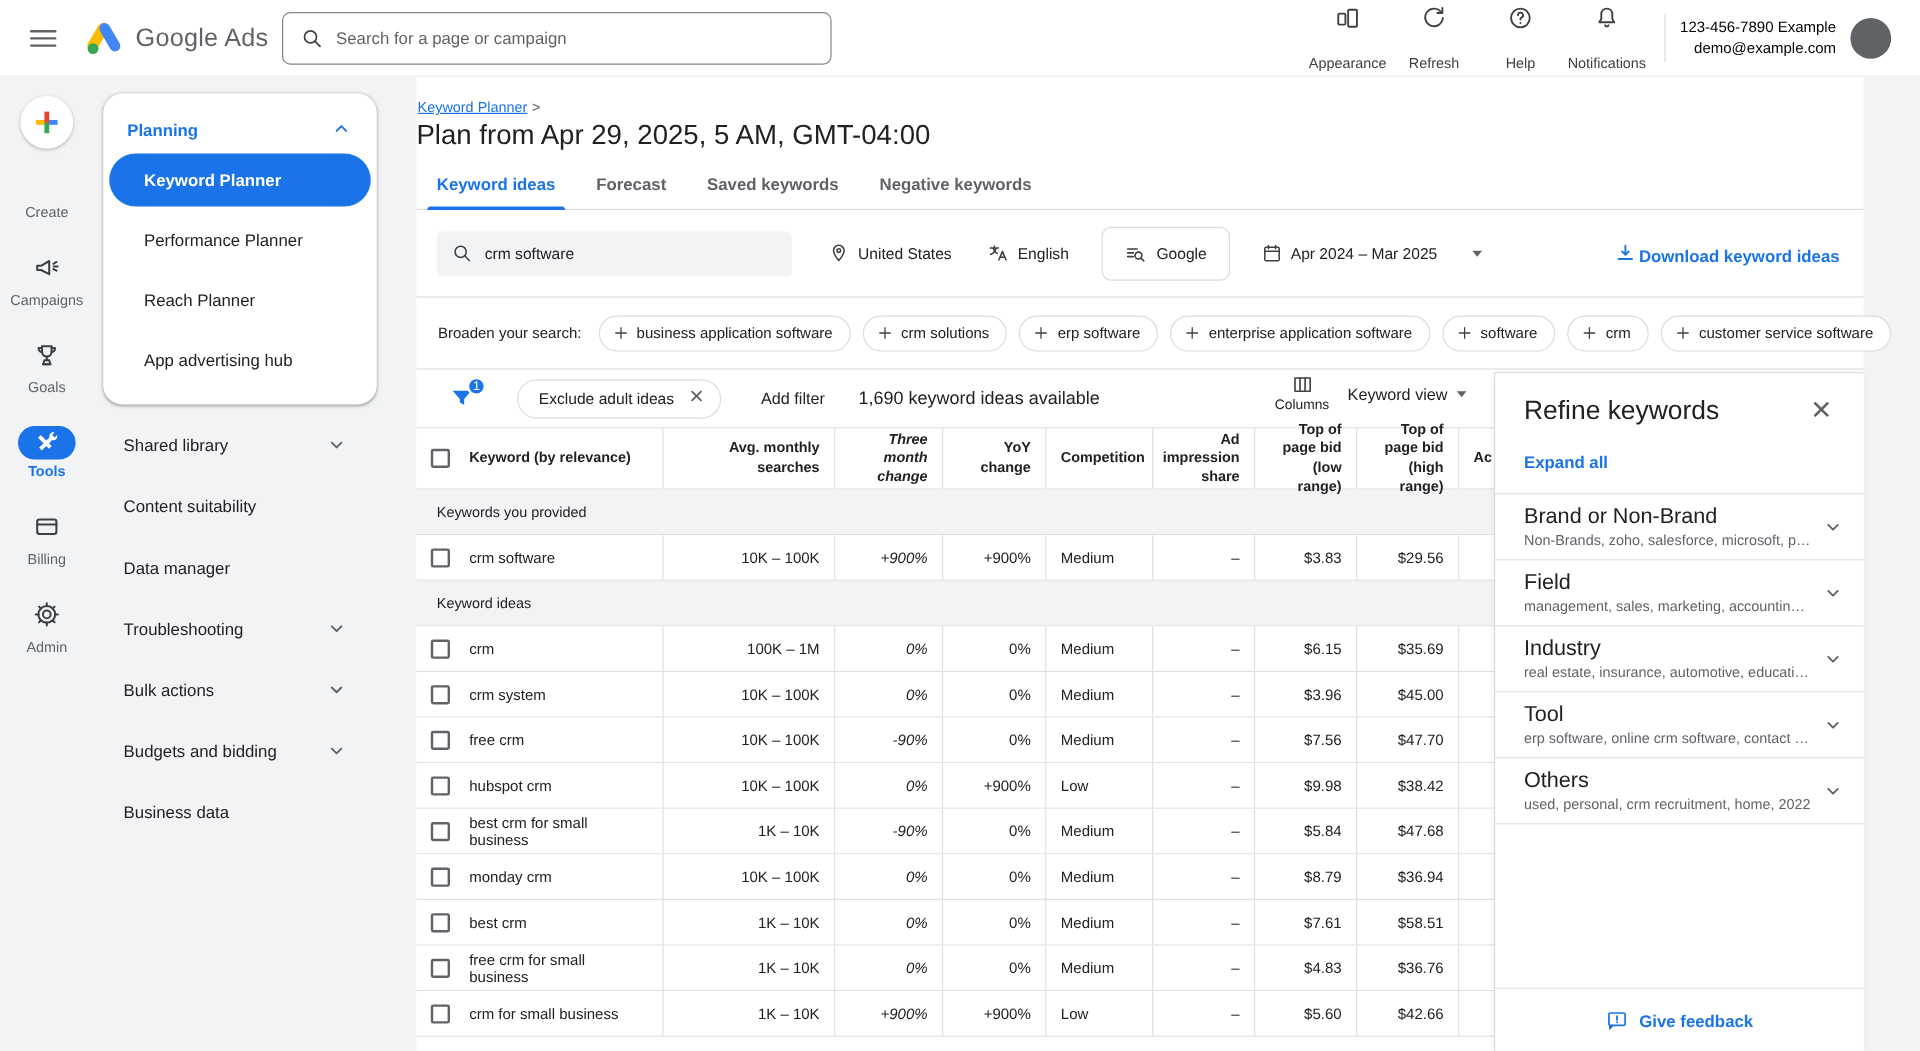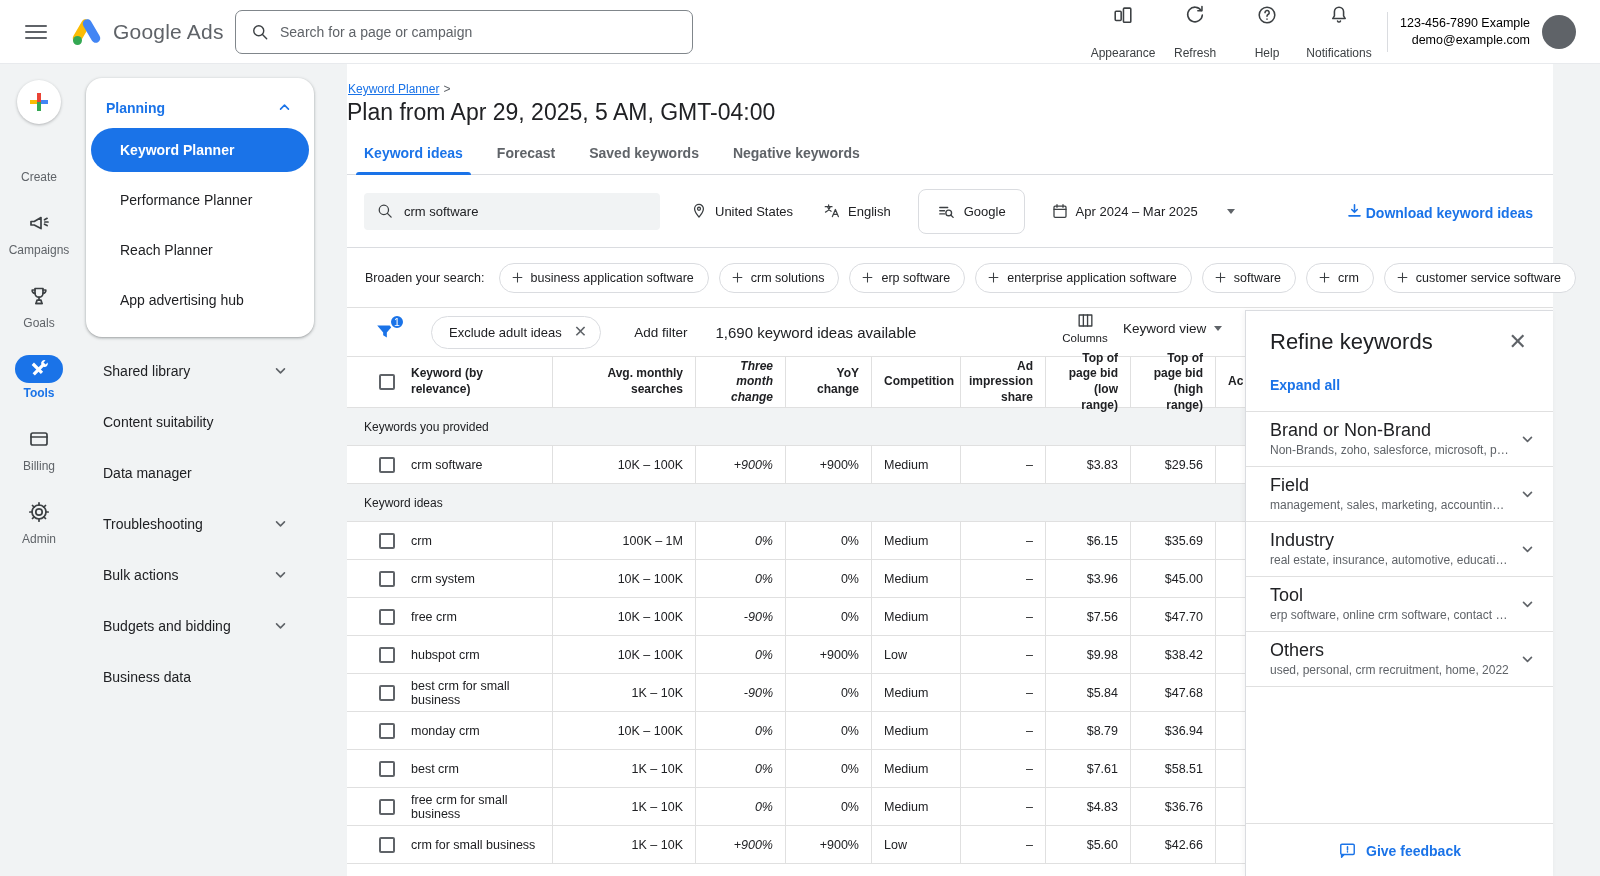--- a/index.html
+++ b/index.html
@@ -81,21 +81,21 @@
   .view-ctl { position:absolute; left:776px; top:13px; display:flex; align-items:center; font-size:13.5px; cursor:pointer; }
 
   
   .tbl { width:898px; }
   .tr { display:flex; border-bottom:1px solid #e0e0e0; height:38px; background:#fff; }
   .hr { height:52px; border-top:1px solid #e0e0e0; }
   .td { display:flex; align-items:center; padding:0 12px; font-size:12.5px; height:100%; }
   .hr .td { font-size:12px; font-weight:bold; line-height:1.3; }
   .td.bl { border-left:1px solid #e0e0e0; }
   .r { justify-content:flex-end; text-align:right; }
-  .c1 { width:205px; padding-left:32px; }
+  .c1 { width:205px; padding-left:12px; }
   .c2 { width:143px; } .c3 { width:90px;font-style:italic; } .c4 { width:86px; } .c5 { width:89px; }
   .c6 { width:85px; } .c7 { width:85px; } .c8 { width:85px; }
   .c9 { width:30px; overflow:hidden; white-space:nowrap;padding-left:12px; }
   .cb { flex:none; width:16px; height:16px; border:2px solid #5f6368; border-radius:2px; margin-right:16px; background:#fff; cursor:pointer; }
   .section-row { height:38px; background:#f1f3f4; border-bottom:1px solid #e0e0e0; display:flex; align-items:center; padding-left:17px; font-size:12px; color:#202124; }
 
   
   .refine { position:absolute; left:898px; top:246px; width:308px; bottom:0; background:#fff; border-left:1px solid #dadce0; border-top:1px solid #dadce0; box-shadow:-1px 1px 6px rgba(0,0,0,.05); z-index:20; }
   .refine-head { display:flex; justify-content:space-between; align-items:flex-start; padding:18px 20px 0 24px; }
   .refine-title { font-size:22px; }

